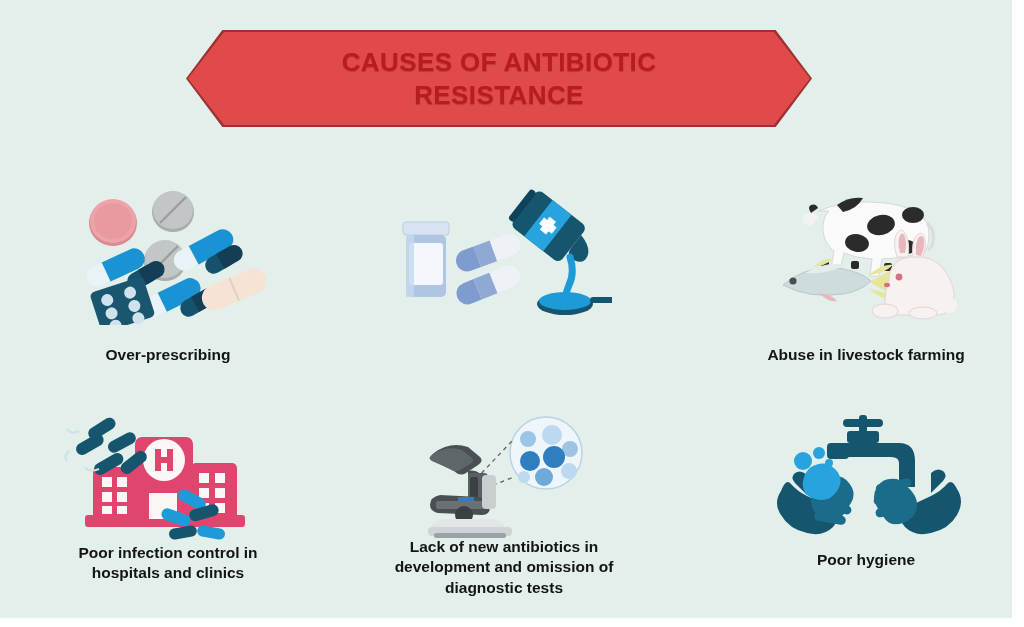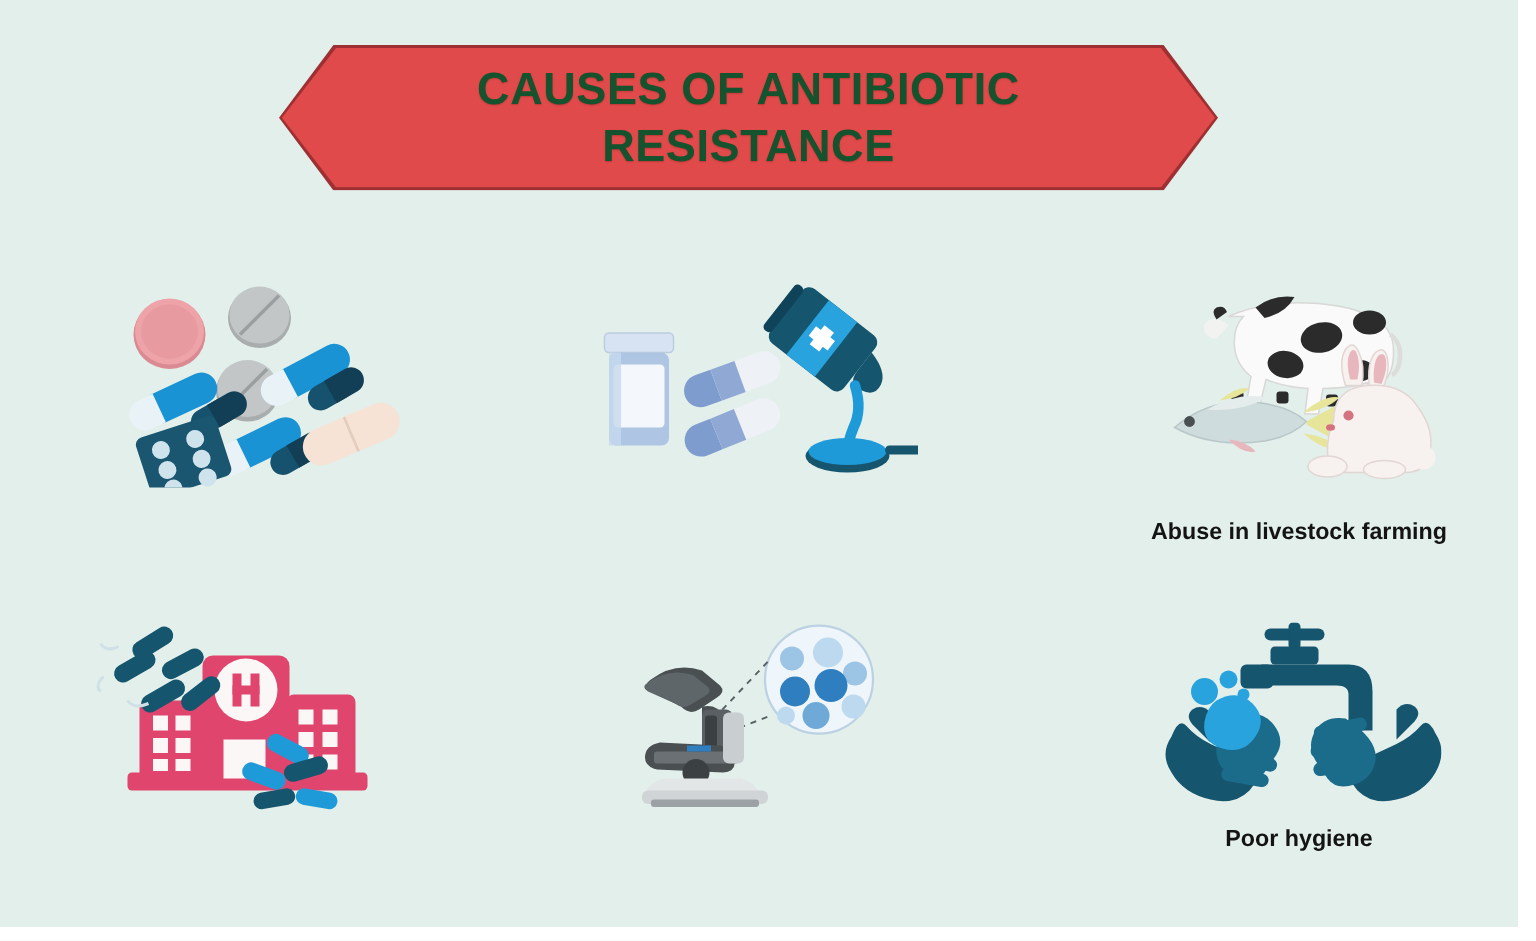--- a/index.html
+++ b/index.html
@@ -45,22 +45,22 @@
     -webkit-clip-path: polygon(0% 50%, 5.8% 0%, 94.2% 0%, 100% 50%, 94.2% 100%, 5.8% 100%);
     clip-path: polygon(0% 50%, 5.8% 0%, 94.2% 0%, 100% 50%, 94.2% 100%, 5.8% 100%);
   }
   #title-text {
     position: absolute;
     inset: 0;
     display: flex;
     align-items: center;
     justify-content: center;
     text-align: center;
-    color: #14532d;
-    font-size: 30px;
+    color: #b91c1c;
+    font-size: 26px;
     font-weight: bold;
     letter-spacing: 0.4px;
     line-height: 1.25;
     white-space: pre-line;
     text-shadow: 0 1px 1px rgba(120,25,25,0.35);
   }
 
   
   .cell {
     position: absolute;
@@ -173,20 +173,21 @@
           <rect x="26" y="98" width="56" height="42" rx="5" fill="#1a5670"></rect>
           <circle cx="41" cy="110" r="6" fill="#cfe3ec"></circle>
           <circle cx="65" cy="110" r="6" fill="#cfe3ec"></circle>
           <circle cx="41" cy="124" r="6" fill="#cfe3ec"></circle>
           <circle cx="65" cy="124" r="6" fill="#cfe3ec"></circle>
           <circle cx="41" cy="137" r="6" fill="#cfe3ec"></circle>
           <circle cx="65" cy="137" r="6" fill="#cfe3ec"></circle>
         </g>
       </svg>
     </div>
+    <div class="caption">Over-prescribing</div>
   </div>
 
   <div class="cell" id="cell-1">
     <div class="icon-wrap">
       <svg width="215" height="140" viewBox="0 0 215 140">
 
         <g>
           <rect x="6" y="37" width="46" height="13" rx="3" fill="#d7e3f2"></rect>
           <rect x="6" y="37" width="46" height="13" rx="3" fill="none" stroke="#bcccdf" stroke-width="1"></rect>
           <rect x="9" y="50" width="40" height="62" rx="5" fill="#aec5e4"></rect>
@@ -338,20 +339,22 @@
           </g>
         </g>
 
         <g stroke="#cfe0e6" stroke-width="2" fill="none">
           <path d="M16 16 q-8 4 -12 -2"></path>
           <path d="M6 36 q-6 6 -2 10"></path>
           <path d="M36 54 q-10 4 -14 -2"></path>
         </g>
       </svg>
     </div>
+    <div class="caption">Poor infection control in
+hospitals and clinics</div>
   </div>
 
   <div class="cell" id="cell-4">
     <div class="icon-wrap">
       <svg width="185" height="125" viewBox="0 0 185 125">
 
         <g>
           <circle cx="134" cy="38" r="36" fill="#eef5fb" stroke="#bcd2e2" stroke-width="1.5"></circle>
           <g>
             <circle cx="116" cy="24" r="8" fill="#9cc4e4"></circle>
@@ -380,20 +383,23 @@
           <rect x="24" y="86" width="56" height="8" rx="2" fill="#6a7074"></rect>
           <rect x="46" y="82" width="16" height="4" fill="#2f7ec0"></rect>
           <circle cx="52" cy="100" r="9" fill="#3b4043"></circle>
           <path d="M30 104 q-12 4 -12 12 h76 q0 -8 -12 -12 z" fill="#e3e6e7"></path>
           <rect x="16" y="112" width="84" height="9" rx="4" fill="#d0d4d6"></rect>
           <rect x="22" y="118" width="72" height="5" rx="2" fill="#9ba1a4"></rect>
           <rect x="70" y="60" width="14" height="34" rx="4" fill="#c9ced0"></rect>
         </g>
       </svg>
     </div>
+    <div class="caption">Lack of new antibiotics in
+development and omission of
+diagnostic tests</div>
   </div>
 
   <div class="cell" id="cell-5">
     <div class="icon-wrap">
       <svg width="190" height="125" viewBox="0 0 190 125">
 
         <g fill="#16556e">
           <rect x="72" y="4" width="40" height="8" rx="4"></rect>
           <rect x="88" y="0" width="8" height="18" rx="3"></rect>
           <rect x="76" y="16" width="32" height="12" rx="3"></rect>

